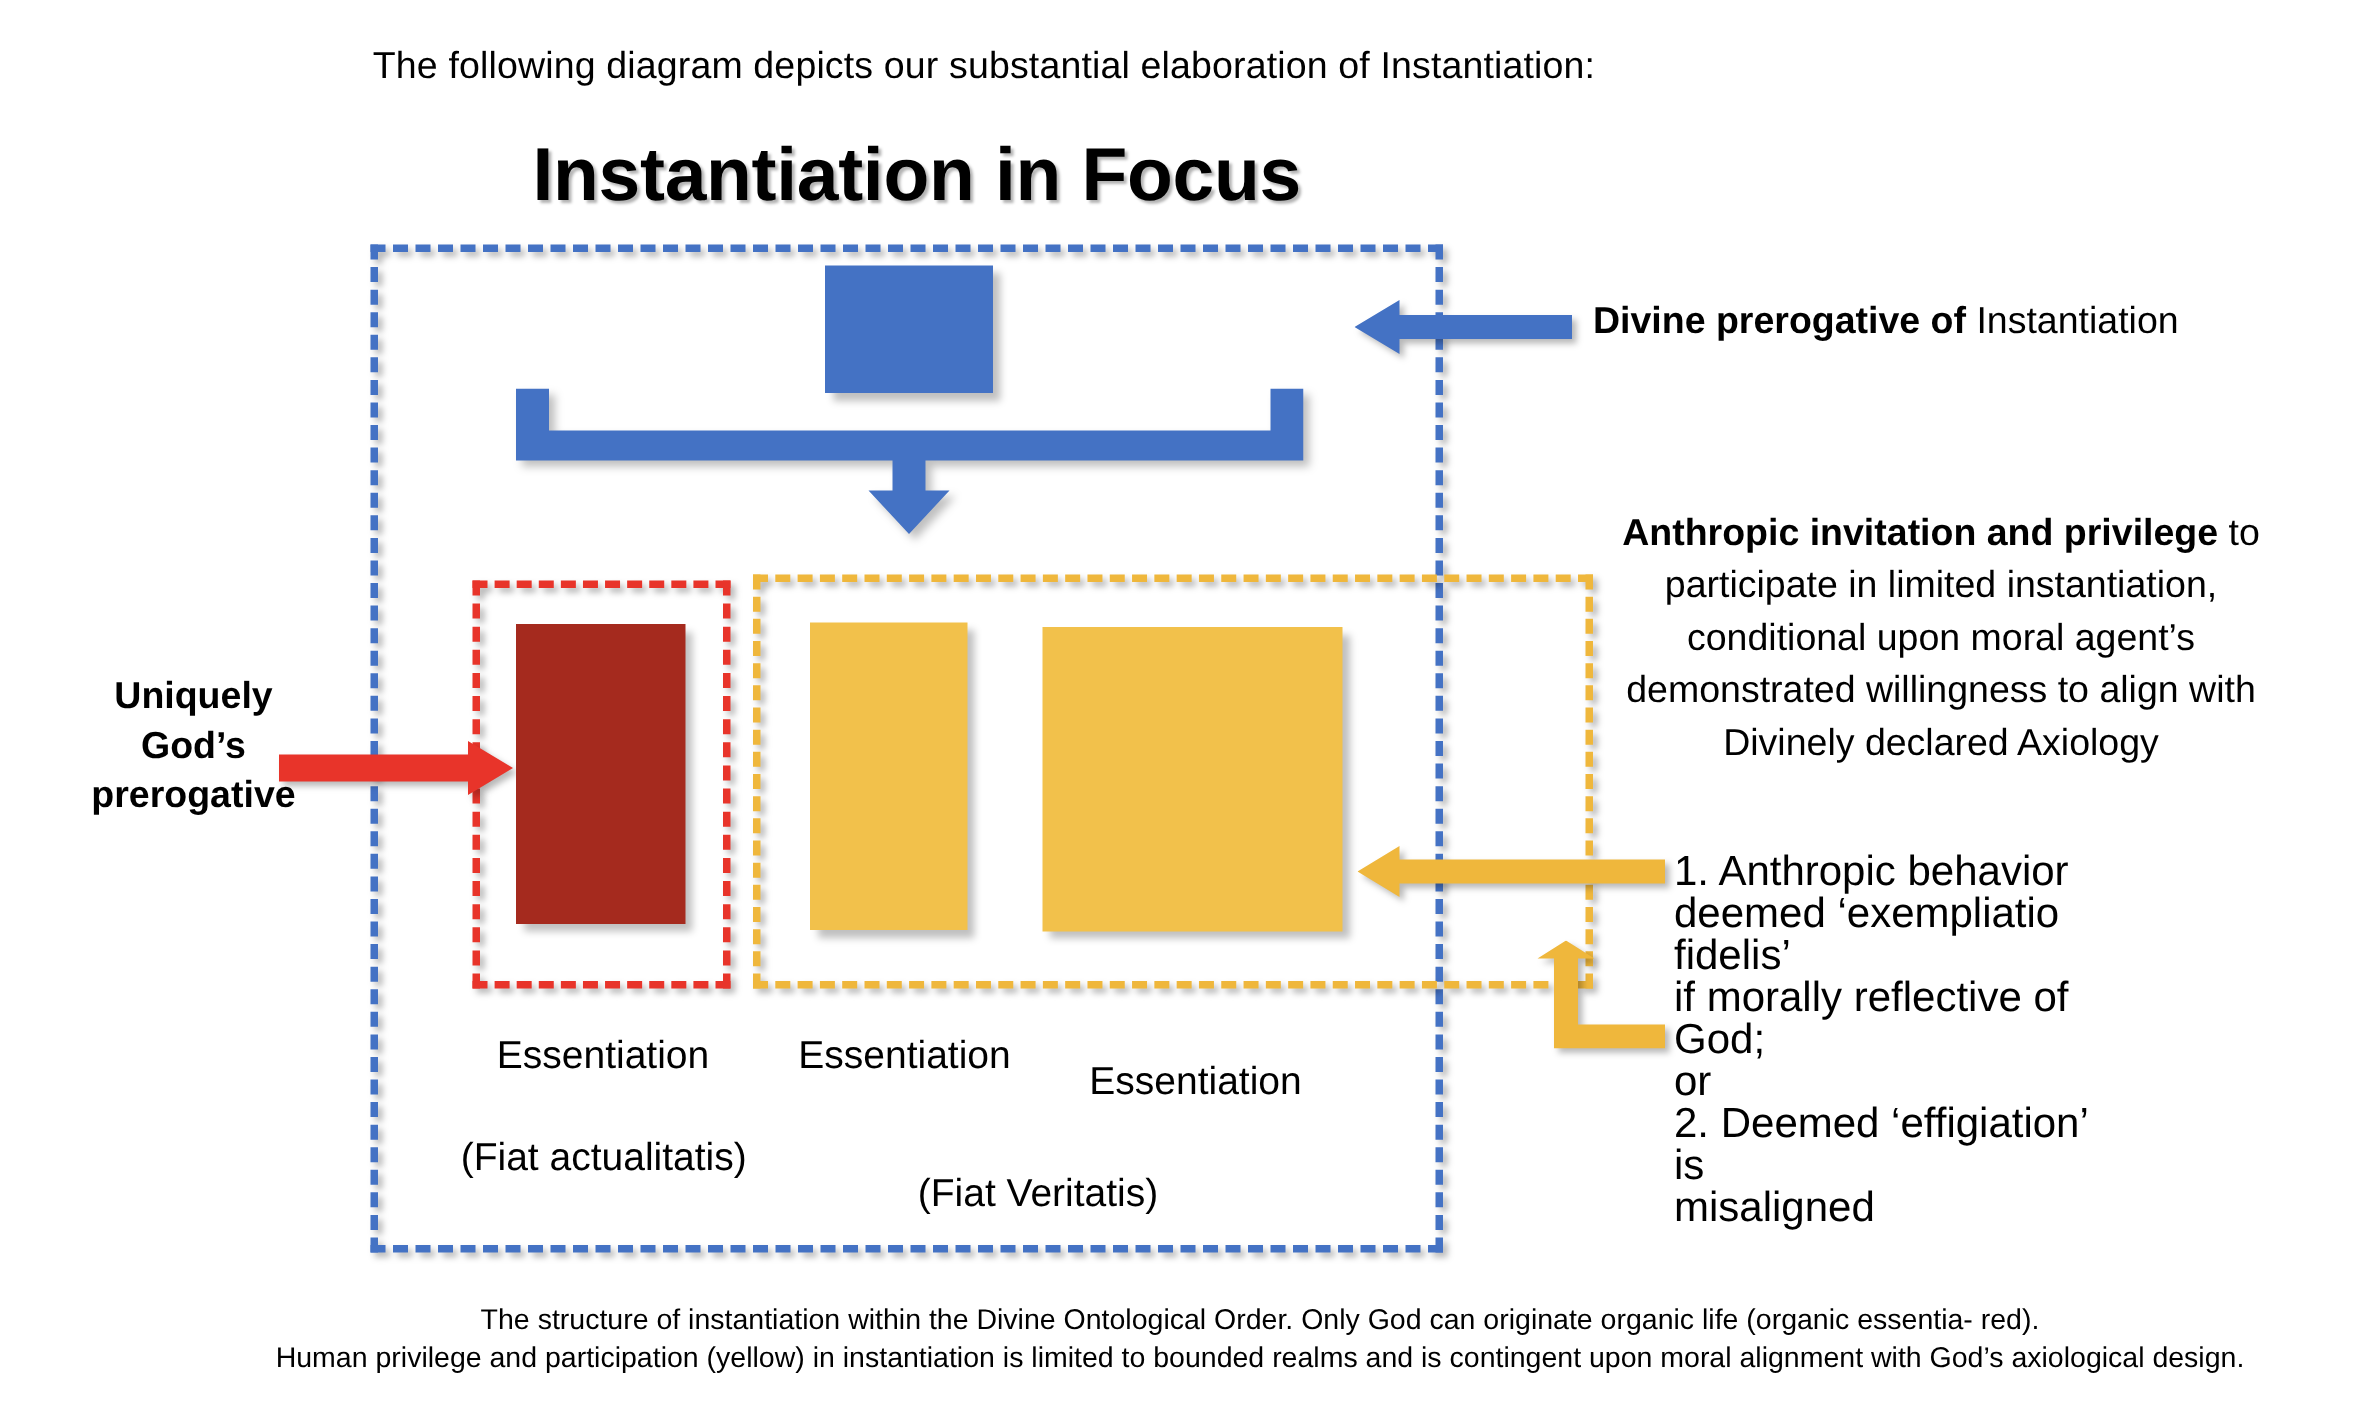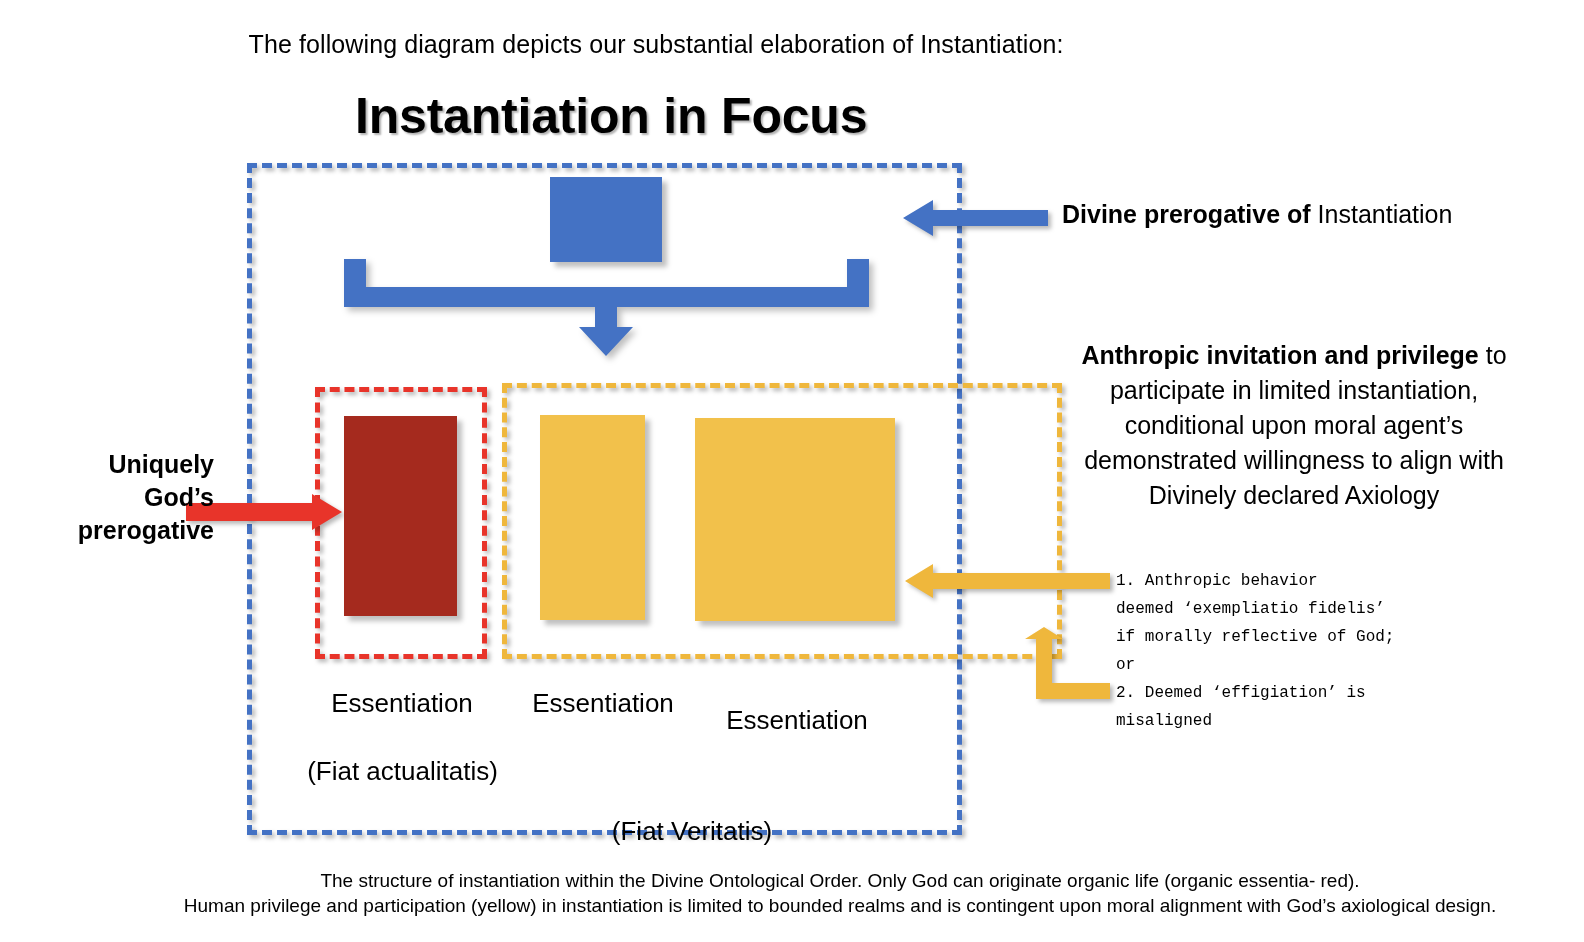--- a/index.html
+++ b/index.html
@@ -90,35 +90,35 @@
   #label-divine b{font-weight:700;}
 
   #label-anthropic{
     left:1060px;top:338px;width:468px;text-align:center;
     font-size:25px;line-height:35px;
   }
   #label-anthropic b{font-weight:700;}
 
   #label-conditions{
     left:1116px;top:567px;width:300px;text-align:left;
-    font-size:16px;line-height:28px;font-family:Liberation Mono, monospace;
+    font-size:28px;line-height:28px;
   }
 
   #label-left{
-    left:44px;top:448px;width:170px;text-align:right;
+    left:44px;top:448px;width:170px;text-align:center;
     font-size:25px;line-height:33px;font-weight:700;
   }
 
   
   .cap{font-size:26px;line-height:34px;text-align:center;font-weight:400;}
   #cap-organic{left:303px;top:686px;width:198px;}
   #cap-inorganic{left:508px;top:686px;width:190px;}
   #cap-exemplation{left:687px;top:703px;width:220px;}
   #cap-fiat-actualitatis{left:300px;top:754px;width:205px;}
-  #cap-fiat-veritatis{left:592px;top:778px;width:200px;margin-top:36px;}
+  #cap-fiat-veritatis{left:592px;top:778px;width:200px;}
 
   
   #bottom-caption{
     left:0;top:868px;width:1584px;text-align:center;
     font-size:19px;line-height:25px;font-weight:400;padding-left:48px;
   }
   #bottom-caption div{white-space:nowrap;}
 </style>
 </head>
 <body>

